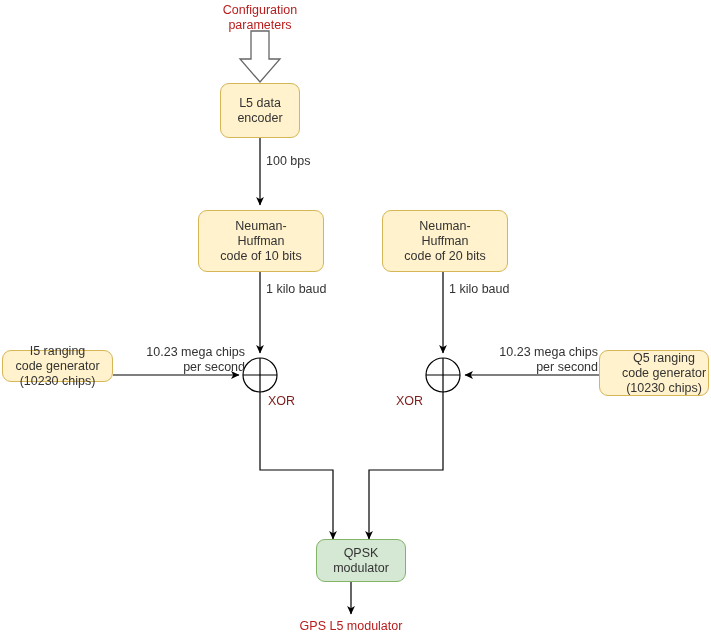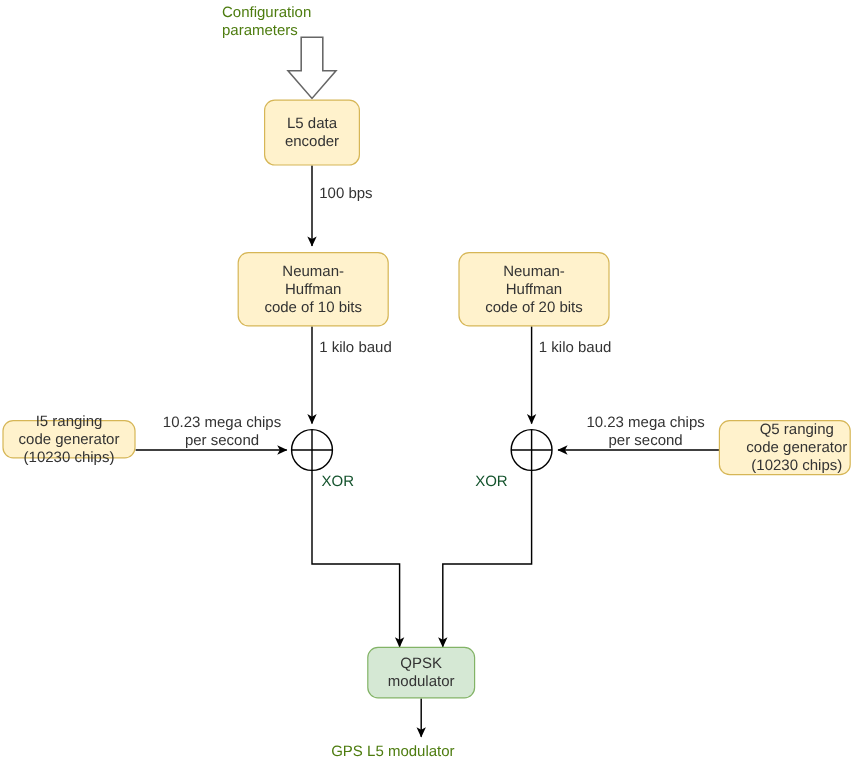--- a/index.html
+++ b/index.html
@@ -14,28 +14,28 @@
     position:absolute;box-sizing:border-box;
     display:flex;align-items:center;justify-content:center;
     text-align:center;border-radius:9px;
     font-size:12.5px;line-height:15px;color:#333333;
     white-space:pre-line;
   }
   .node.yellow{background:#fff2cc;border:1.2px solid #d6b656;}
   .node.green{background:#d5e8d4;border:1.2px solid #82b366;}
   .edge-label{
     position:absolute;font-size:12.5px;line-height:15px;
-    color:#333333;text-align:center;white-space:pre-line;
+    color:#333333;text-align:right;white-space:pre-line;
   }
   .plain-label{
     position:absolute;font-size:12.5px;line-height:15px;
-    color:#4d7c0f;text-align:left;white-space:pre-line;
+    color:#b91c1c;text-align:center;white-space:pre-line;
   }
   .xor-label{
-    position:absolute;font-size:12.5px;line-height:15px;color:#14532d;
+    position:absolute;font-size:12.5px;line-height:15px;color:#7f1d1d;
   }
 </style>
 </head>
 <body>
 
 <div id="diagram-root">
 
   <svg id="wires" viewBox="0 0 711 640" xmlns="http://www.w3.org/2000/svg">
     <defs>
       <marker id="arrowhead" markerWidth="9" markerHeight="9" refX="8" refY="4.5" orient="auto" markerUnits="userSpaceOnUse">
@@ -88,21 +88,21 @@
 code of 20 bits</div>
 
   <div class="node yellow" style="left:2px;top:350px;width:111px;height:32px;">I5 ranging
 code generator
 (10230 chips)</div>
 
   <div class="node yellow" style="left:599px;top:350px;width:110px;height:46px;padding-left:20px;">Q5 ranging
 code generator
 (10230 chips)</div>
 
-  <div class="node green" style="left:306px;top:539px;width:90px;height:43px;">QPSK
+  <div class="node green" style="left:316px;top:539px;width:90px;height:43px;">QPSK
 modulator</div>
 
   <div class="xor-label" style="left:268px;top:394px;">XOR</div>
   <div class="xor-label" style="left:396px;top:394px;">XOR</div>
 
   <div class="edge-label" style="left:266px;top:154px;width:90px;text-align:left;">100 bps</div>
 
   <div class="edge-label" style="left:266px;top:282px;width:90px;text-align:left;">1 kilo baud</div>
 
   <div class="edge-label" style="left:449px;top:282px;width:90px;text-align:left;">1 kilo baud</div>

